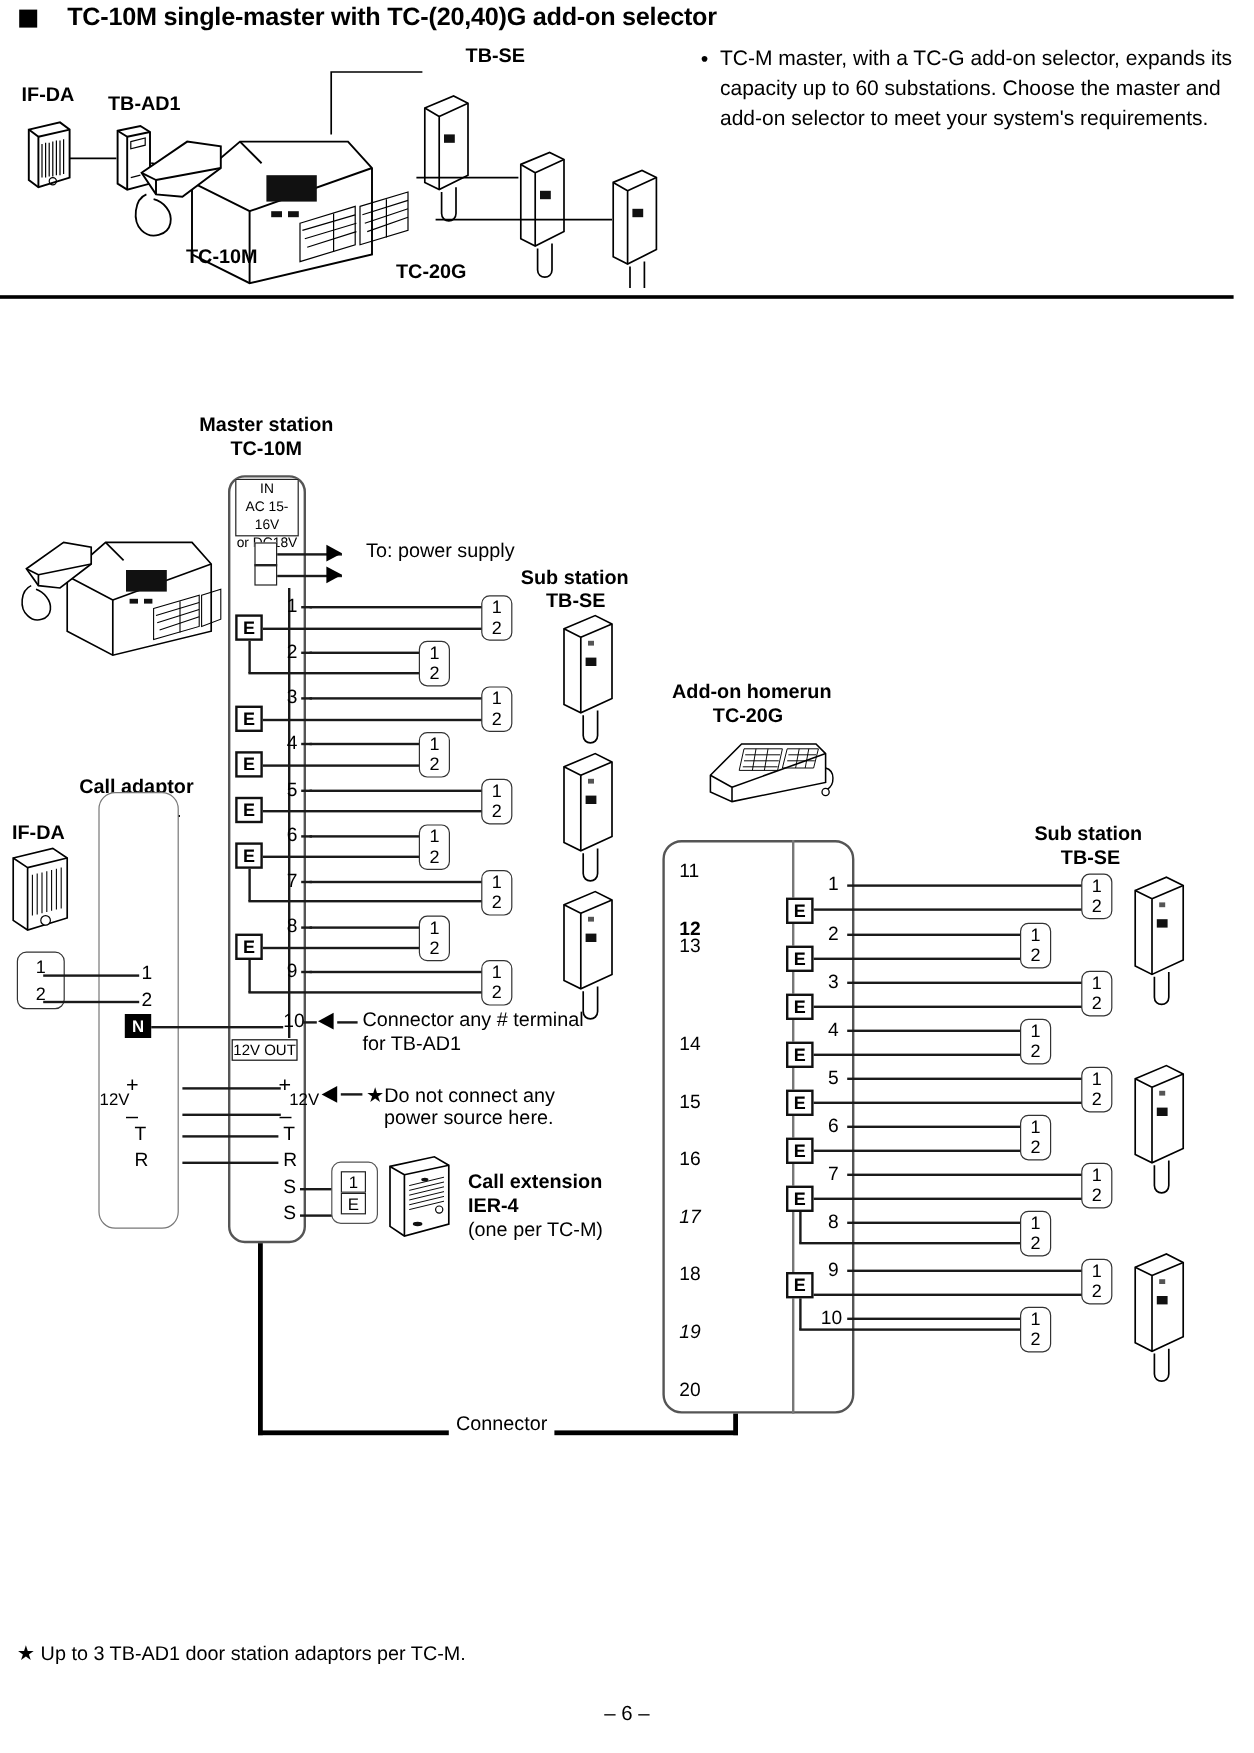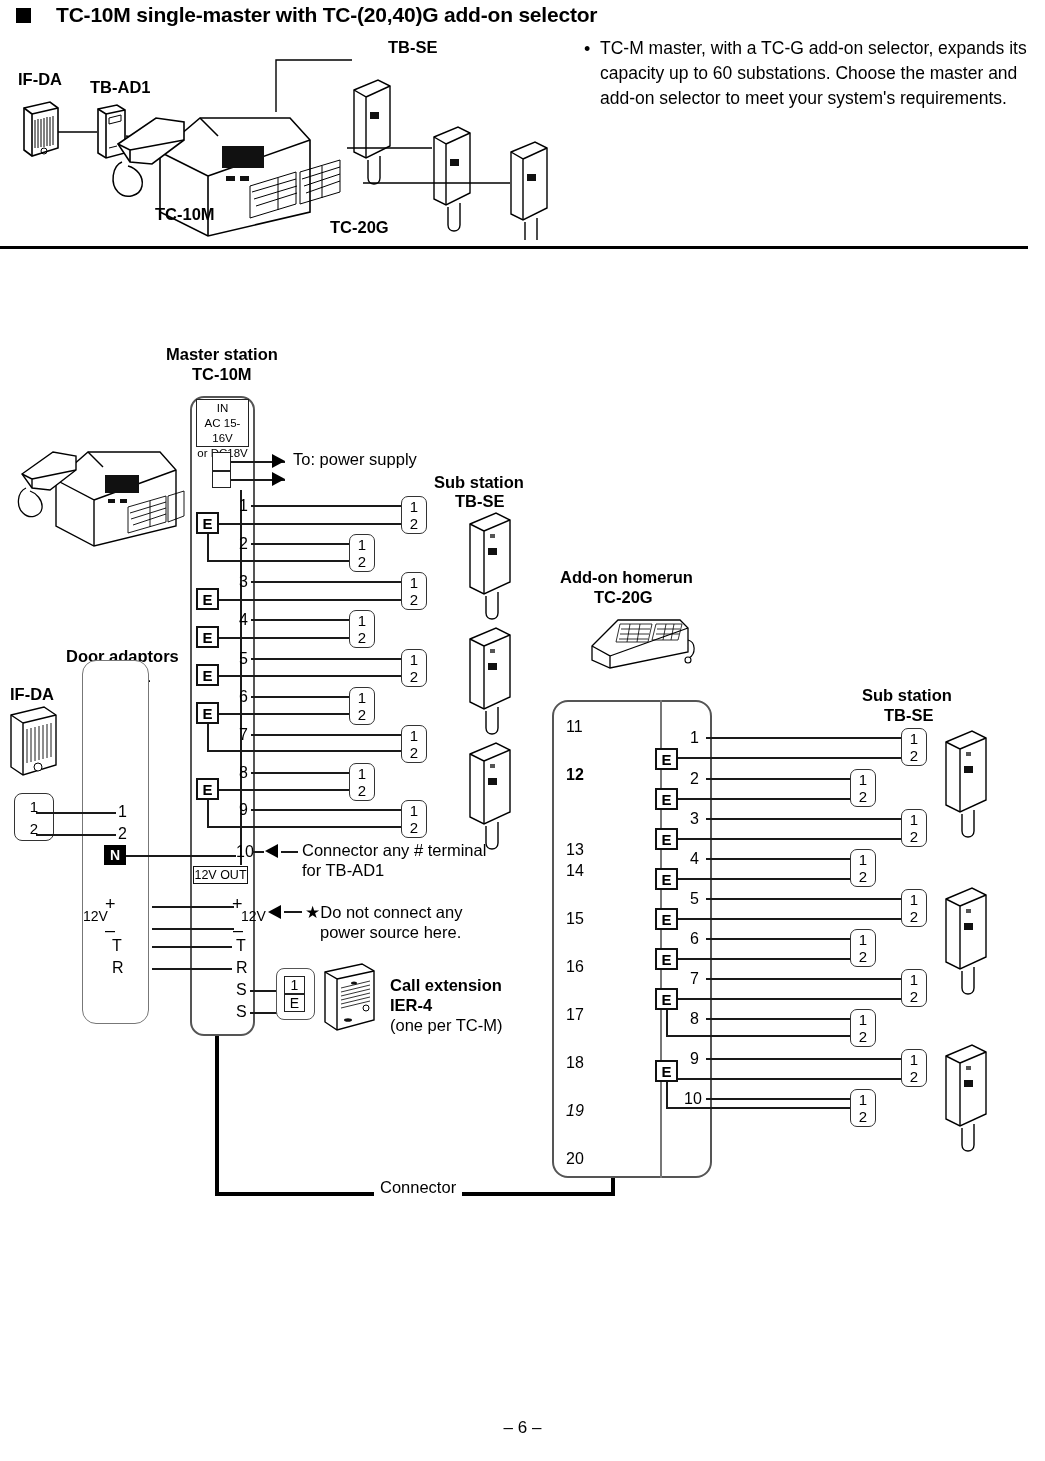--- a/index.html
+++ b/index.html
@@ -274,21 +274,21 @@
     <div>AC 15-16V</div>
     <div>or DC18V</div>
   </div>
   <div class="abs" id="master-power-connector"></div>
   <div class="abs" id="master-power-connector-div"></div>
 
   <div class="abs wire wire-h" style="left:231px; top:461px; width:54px;"></div>
   <div class="abs wire wire-h" style="left:231px; top:479px; width:54px;"></div>
   <div class="abs arrow-right" style="left:272px; top:454px;"></div>
   <div class="abs arrow-right" style="left:272px; top:472px;"></div>
-  <div class="abs lbl" style="left:293px; top:450px;">To: power supply</div>
+  <div class="abs lbl" style="left:305px; top:450px;">To: power supply</div>
 
   <div class="abs wire wire-v" style="left:240px; top:490px; height:375px;"></div>
 
   <div class="abs num" style="left:239px; top:497px;">1</div>
   <div class="abs num" style="left:239px; top:535px;">2</div>
   <div class="abs num" style="left:239px; top:573px;">3</div>
   <div class="abs num" style="left:239px; top:611px;">4</div>
   <div class="abs num" style="left:239px; top:650px;">5</div>
   <div class="abs num" style="left:239px; top:688px;">6</div>
   <div class="abs num" style="left:239px; top:726px;">7</div>
@@ -429,21 +429,21 @@
 
   <div class="abs num" style="left:236px; top:937px;">T</div>
   <div class="abs num" style="left:236px; top:959px;">R</div>
   <div class="abs num" style="left:236px; top:981px;">S</div>
   <div class="abs num" style="left:236px; top:1003px;">S</div>
   <div class="abs wire wire-h" style="left:152px; top:946px; width:80px;"></div>
   <div class="abs wire wire-h" style="left:152px; top:968px; width:80px;"></div>
   <div class="abs wire wire-h" style="left:250px; top:990px; width:27px;"></div>
   <div class="abs wire wire-h" style="left:250px; top:1012px; width:27px;"></div>
 
-  <div class="abs lbl lbl-bold" style="left:66px; top:647px;">Door adaptors</div>
+  <div class="abs lbl lbl-bold" style="left:66px; top:647px;">Call adaptor</div>
   <div class="abs lbl lbl-bold" style="left:90px; top:667px;">TB-AD1</div>
   <div class="abs lbl lbl-bold" style="left:10px; top:685px;">IF-DA</div>
 
   <svg class="ill" style="left:8px; top:705px;" width="62" height="80" viewBox="0 0 62 80">
     <g fill="#fff" stroke="#000" stroke-width="1.4">
       <path d="M3,10 L36,2 L48,10 L48,60 L15,70 L3,62 Z"></path>
       <path d="M3,10 L15,18 L15,70" fill="none"></path>
       <path d="M15,18 L48,10" fill="none"></path>
       <g stroke-width="0.9" fill="none">
         <path d="M19,24 L19,58 M23,23 L23,57 M27,22 L27,56 M31,21 L31,55 M35,20 L35,54 M39,19 L39,53 M43,18 L43,52"></path>
@@ -522,25 +522,25 @@
       <path d="M100,32 C108,34 108,46 101,50" fill="none" stroke-width="1.2"></path>
       <circle cx="100" cy="52" r="3" stroke-width="1.1"></circle>
     </g>
   </svg>
 
   <div class="abs" id="addon-body"></div>
   <div class="abs" id="addon-inner-line"></div>
 
   <div class="abs num" style="left:566px; top:718px;">11</div>
   <div class="abs num" style="left:566px; top:766px;font-weight:bold;">12</div>
-  <div class="abs num" style="left:566px; top:841px;">13</div>
+  <div class="abs num" style="left:566px; top:780px;">13</div>
   <div class="abs num" style="left:566px; top:862px;">14</div>
   <div class="abs num" style="left:566px; top:910px;">15</div>
   <div class="abs num" style="left:566px; top:958px;">16</div>
-  <div class="abs num" style="left:566px; top:1006px;">17</div>
+  <div class="abs num" style="left:566px; top:1006px;font-style:italic;">17</div>
   <div class="abs num" style="left:566px; top:1054px;">18</div>
   <div class="abs num" style="left:566px; top:1102px;font-style:italic;">19</div>
   <div class="abs num" style="left:566px; top:1150px;">20</div>
 
   <div class="abs num" style="left:690px; top:729px;">1</div>
   <div class="abs num" style="left:690px; top:770px;">2</div>
   <div class="abs num" style="left:690px; top:810px;">3</div>
   <div class="abs num" style="left:690px; top:850px;">4</div>
   <div class="abs num" style="left:690px; top:890px;">5</div>
   <div class="abs num" style="left:690px; top:930px;">6</div>
@@ -656,17 +656,21 @@
       <rect x="28" y="24" width="5" height="4" fill="#555" stroke="none"></rect>
     </g>
   </svg>
 
   <div class="abs bus" style="left:215px; top:1036px; width:4px; height:160px;"></div>
   <div class="abs bus" style="left:215px; top:1192px; width:400px; height:4px;"></div>
   <div class="abs bus" style="left:611px; top:1178px; width:4px; height:18px;"></div>
   <div class="abs lbl" style="left:374px; top:1178px; background:#fff; padding:0 6px;">Connector</div>
 
   <div class="abs" id="footer-note">
+    <div>
+      <span style="font-size:17px;">★</span>
+      <span>Up to 3 TB-AD1 door station adaptors per TC-M.</span>
+    </div>
   </div>
 
   <div class="abs" id="page-number">– 6 –</div>
 
 </div>
 
 </body></html>

